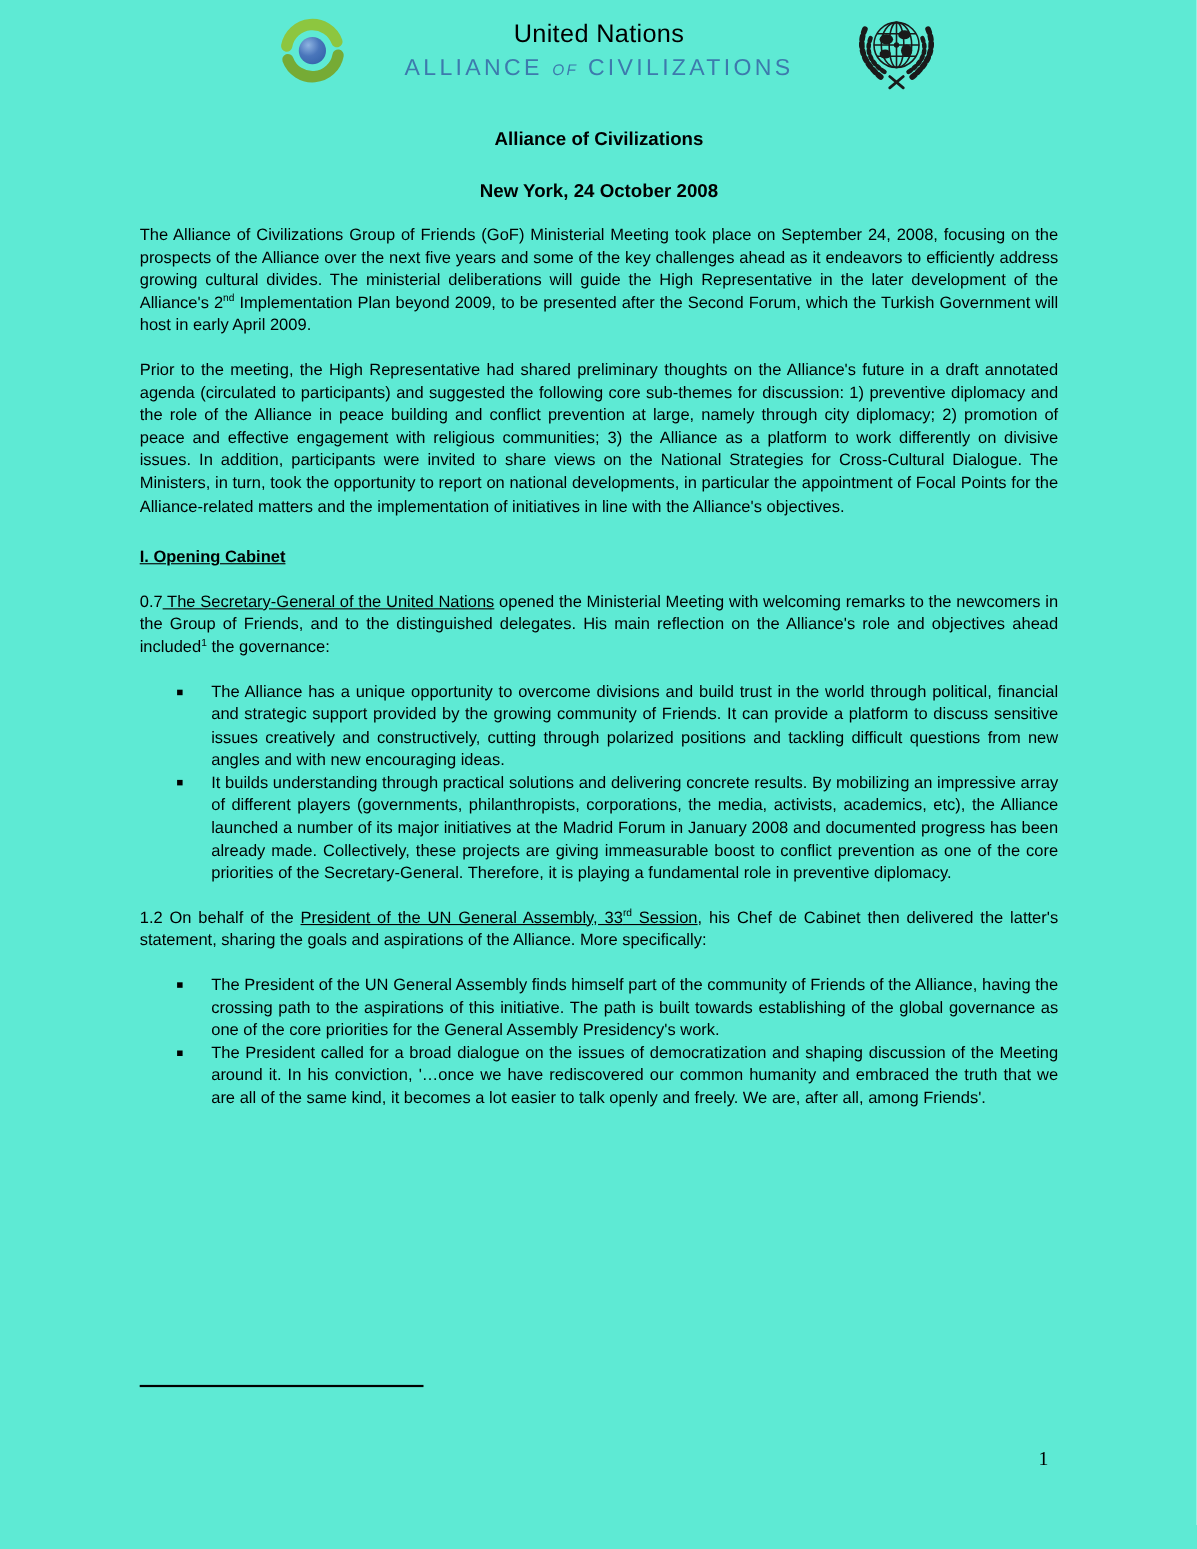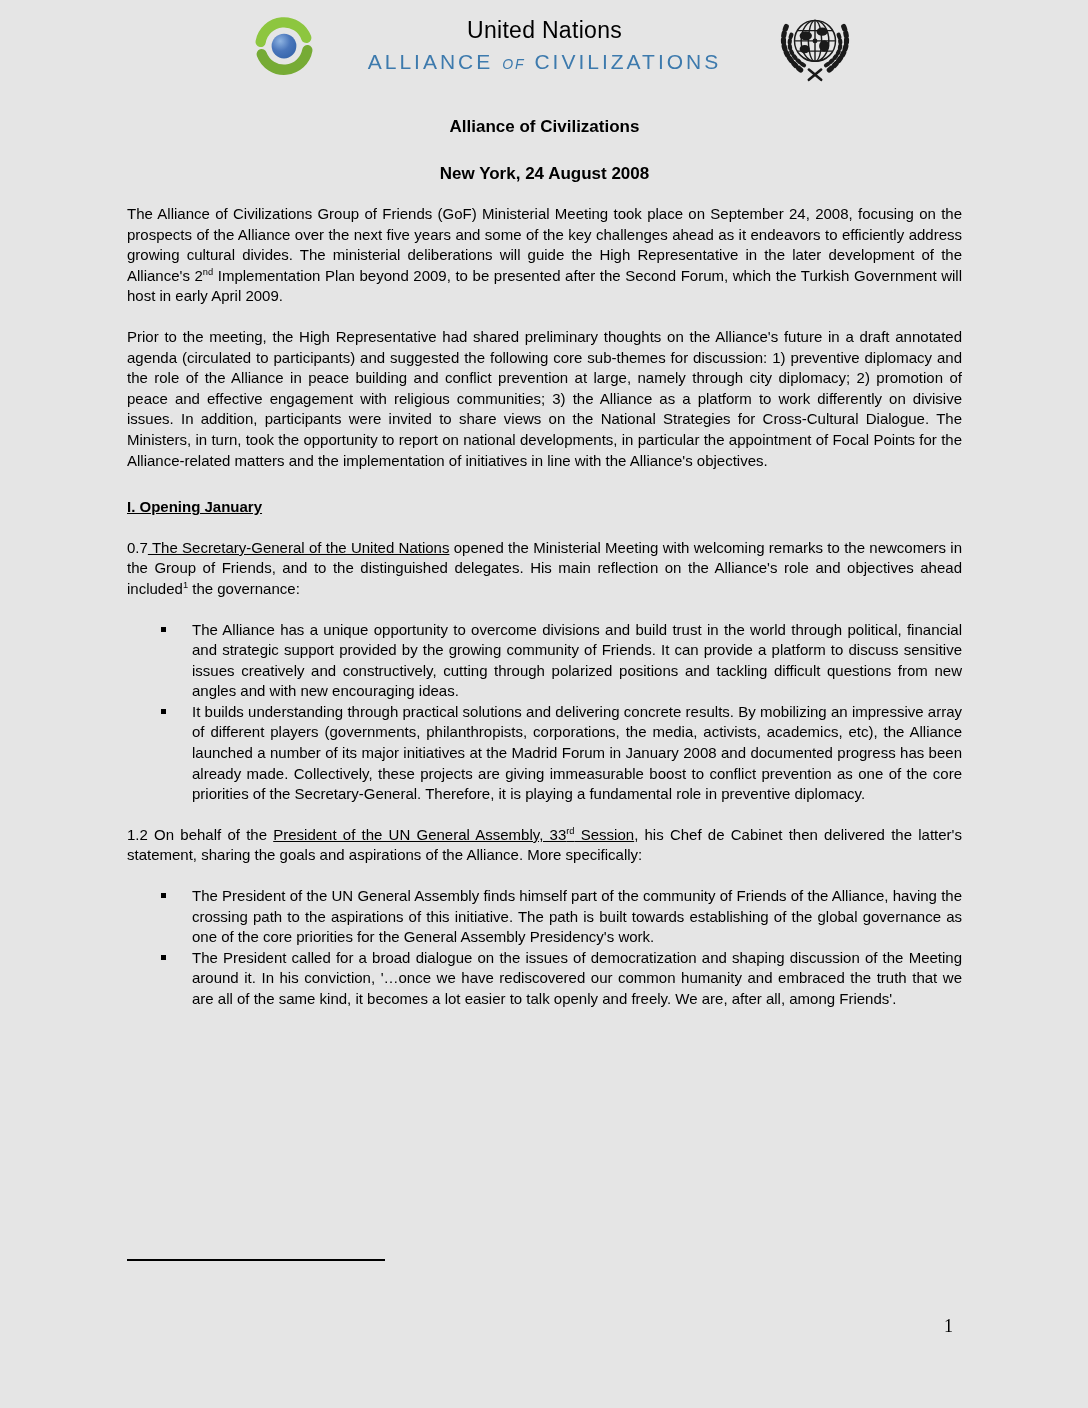--- a/index.html
+++ b/index.html
@@ -1,20 +1,20 @@
 <!DOCTYPE html>
 <html><head>
 <meta charset="utf-8">
 <style>
   html,body { margin:0; padding:0; background:#ffffff; }
   .page {
     position:relative;
     width:1088px; height:1408px;
     margin:0 auto;
-    background:#e5e5e5;
+    background:#5eead4;
     color:#000;
     font-family:"Liberation Sans", sans-serif;
     box-sizing:border-box;
     padding:0 126px 0 127px;
     overflow:hidden;
   }
 
   
   .header { position:relative; height:92px; }
   .aoc-logo { position:absolute; left:118px; top:12px; }
@@ -105,30 +105,30 @@
         <path d="M 63 26 Q 70 44 49 57" stroke-width="4" stroke-dasharray="2.5 3"></path>
         <path d="M 34 70 L 46 60" stroke-width="2.5"></path>
         <path d="M 46 70 L 34 60" stroke-width="2.5"></path>
       </g>
     </svg>
   </div>
 
   <div class="title-block">
     <div class="tb-bold">Alliance of Civilizations</div>
     <div class="title-gap"></div>
-    <div class="tb-bold">New York, 24 August 2008</div>
+    <div class="tb-bold">New York, 24 October 2008</div>
   </div>
 
   <div class="body">
 
     <p><span>The Alliance of Civilizations Group of Friends (GoF) Ministerial Meeting took place on September 24, 2008, focusing on the prospects of the Alliance over the next five years and some of the key challenges ahead as it endeavors to efficiently address growing cultural divides. The ministerial deliberations will guide the High Representative in the later development of the Alliance's 2</span><span class="sup">nd</span><span> Implementation Plan beyond 2009, to be presented after the Second Forum, which the Turkish Government will host in early April 2009.</span></p>
 
     <p>Prior to the meeting, the High Representative had shared preliminary thoughts on the Alliance's future in a draft annotated agenda (circulated to participants) and suggested the following core sub-themes for discussion: 1) preventive diplomacy and the role of the Alliance in peace building and conflict prevention at large, namely through city diplomacy; 2) promotion of peace and effective engagement with religious communities; 3) the Alliance as a platform to work differently on divisive issues. In addition, participants were invited to share views on the National Strategies for Cross-Cultural Dialogue. The Ministers, in turn, took the opportunity to report on national developments, in particular the appointment of Focal Points for the Alliance-related matters and the implementation of initiatives in line with the Alliance's objectives.</p>
 
-    <div class="section-heading"><span class="u">I. Opening January</span></div>
+    <div class="section-heading"><span class="u">I. Opening Cabinet</span></div>
 
     <p><span>0.7</span><span class="u"> The Secretary-General of the United Nations</span><span> opened the Ministerial Meeting with welcoming remarks to the newcomers in the Group of Friends, and to the distinguished delegates. His main reflection on the Alliance's role and objectives ahead included</span><span class="sup">1</span><span> the governance:</span></p>
 
     <ul class="bullets">
       <li>
         <span class="bullet-sq"></span>
         <span>The Alliance has a unique opportunity to overcome divisions and build trust in the world through political, financial and strategic support provided by the growing community of Friends. It can provide a platform to discuss sensitive issues creatively and constructively, cutting through polarized positions and tackling difficult questions from new angles and with new encouraging ideas.</span>
       </li>
       <li>
         <span class="bullet-sq"></span>

